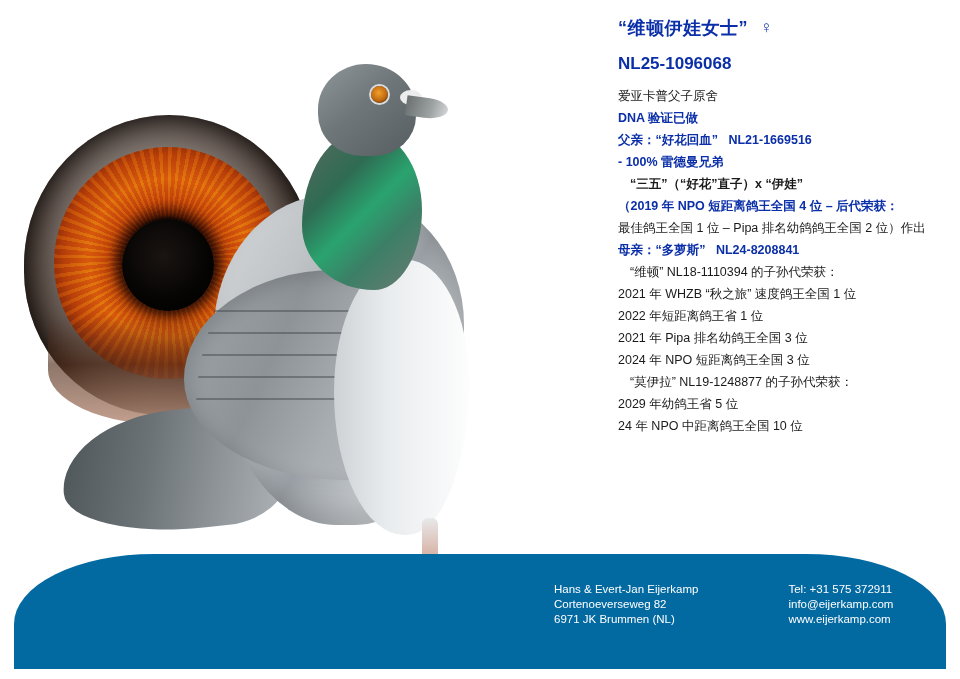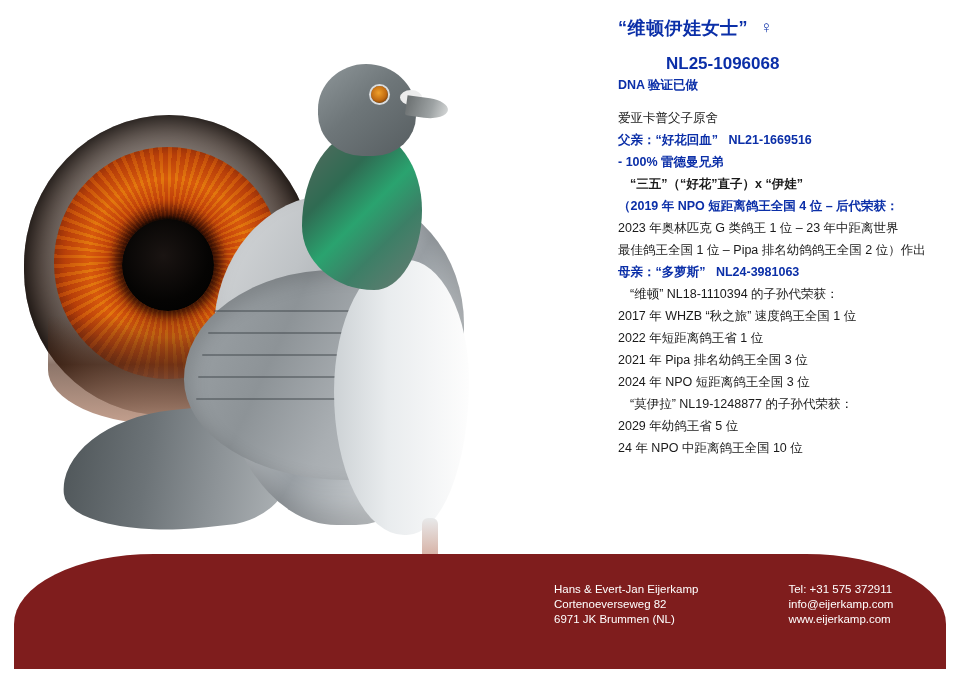--- a/index.html
+++ b/index.html
@@ -221,21 +221,21 @@
     overflow: hidden;
   }
 
   
   .footer {
     position: absolute;
     left: 14px;
     bottom: 10px;
     width: 932px;
     height: 115px;
-    background: #7f1d1d;
+    background: #0369a1;
     border-radius: 140px 140px 0 0 / 70px 70px 0 0;
     overflow: hidden;
   }
   .footer-inner {
     position: absolute;
     left: 540px;
     top: 28px;
     display: flex;
     gap: 90px;
     color: #ffffff;
@@ -265,21 +265,20 @@
   }
   .sex-symbol {
     color: #0b2fa8;
     font-size: 17px;
   }
   .ring-number {
     margin-top: 14px;
     color: #0b2fa8;
     font-size: 17px;
     font-weight: bold;
-    margin-left: 48px;
   }
   .line {
     font-size: 12.5px;
     line-height: 22px;
     color: #1a1a1a;
   }
   .line.sp { margin-top: 11px; }
   .blue { color: #0b2fa8; }
   .bold { font-weight: bold; }
   .indent { padding-left: 12px; }
@@ -331,41 +330,40 @@
 
   <div class="info">
 
     <div class="title-row">
       <div class="pigeon-name">“维顿伊娃女士”</div>
       <div class="sex-symbol">♀</div>
     </div>
 
     <div class="ring-number">NL25-1096068</div>
 
+    <div class="line sp">爱亚卡普父子原舍</div>
     <div class="line blue bold">DNA 验证已做</div>
-    <div class="line sp">爱亚卡普父子原舍</div>
 
     <div class="line blue bold gap-md">
       <span>父亲：“好花回血”</span>
       &nbsp;&nbsp;<span>NL21-1669516</span>
     </div>
     <div class="line blue bold">- 100% 雷德曼兄弟</div>
     <div class="line bold indent">“三五”（“好花”直子）x “伊娃”</div>
 
     <div class="line blue bold">（2019 年 NPO 短距离鸽王全国 4 位 – 后代荣获：</div>
-    <div class="line">2023 年奥林匹克 G 类鸽王 1 位 – 23 年中距离世界</div>
     <div class="line">最佳鸽王全国 1 位 – Pipa 排名幼鸽鸽王全国 2 位）作出</div>
 
     <div class="line blue bold gap-md">
       <span>母亲：“多萝斯”</span>
-      &nbsp;&nbsp;<span>NL24-3981063</span>
+      &nbsp;&nbsp;<span>NL24-8208841</span>
     </div>
 
     <div class="line indent">“维顿”  NL18-1110394 的子孙代荣获：</div>
-    <div class="line">2017 年 WHZB “秋之旅” 速度鸽王全国 1 位</div>
+    <div class="line">2021 年 WHZB “秋之旅” 速度鸽王全国 1 位</div>
     <div class="line">2022 年短距离鸽王省 1 位</div>
     <div class="line">2021 年 Pipa 排名幼鸽王全国 3 位</div>
     <div class="line">2024 年 NPO 短距离鸽王全国 3 位</div>
 
     <div class="line indent">“莫伊拉”  NL19-1248877 的子孙代荣获：</div>
     <div class="line">2029 年幼鸽王省 5 位</div>
     <div class="line">24 年 NPO 中距离鸽王全国 10 位</div>
   </div>
 
   <div class="footer">

